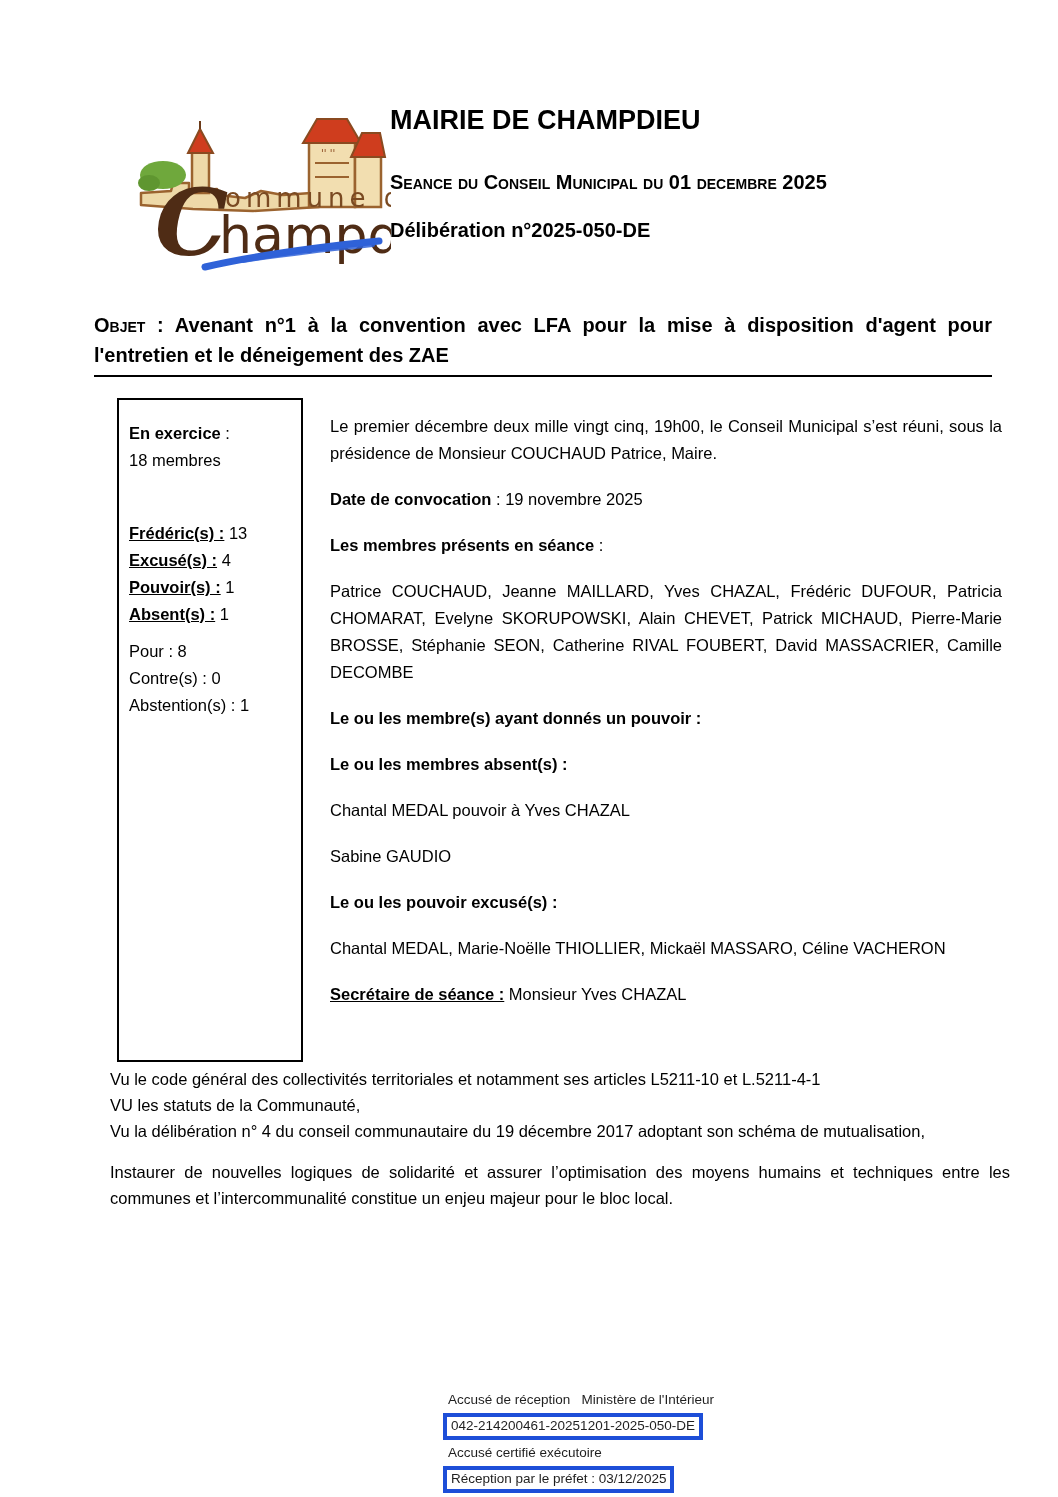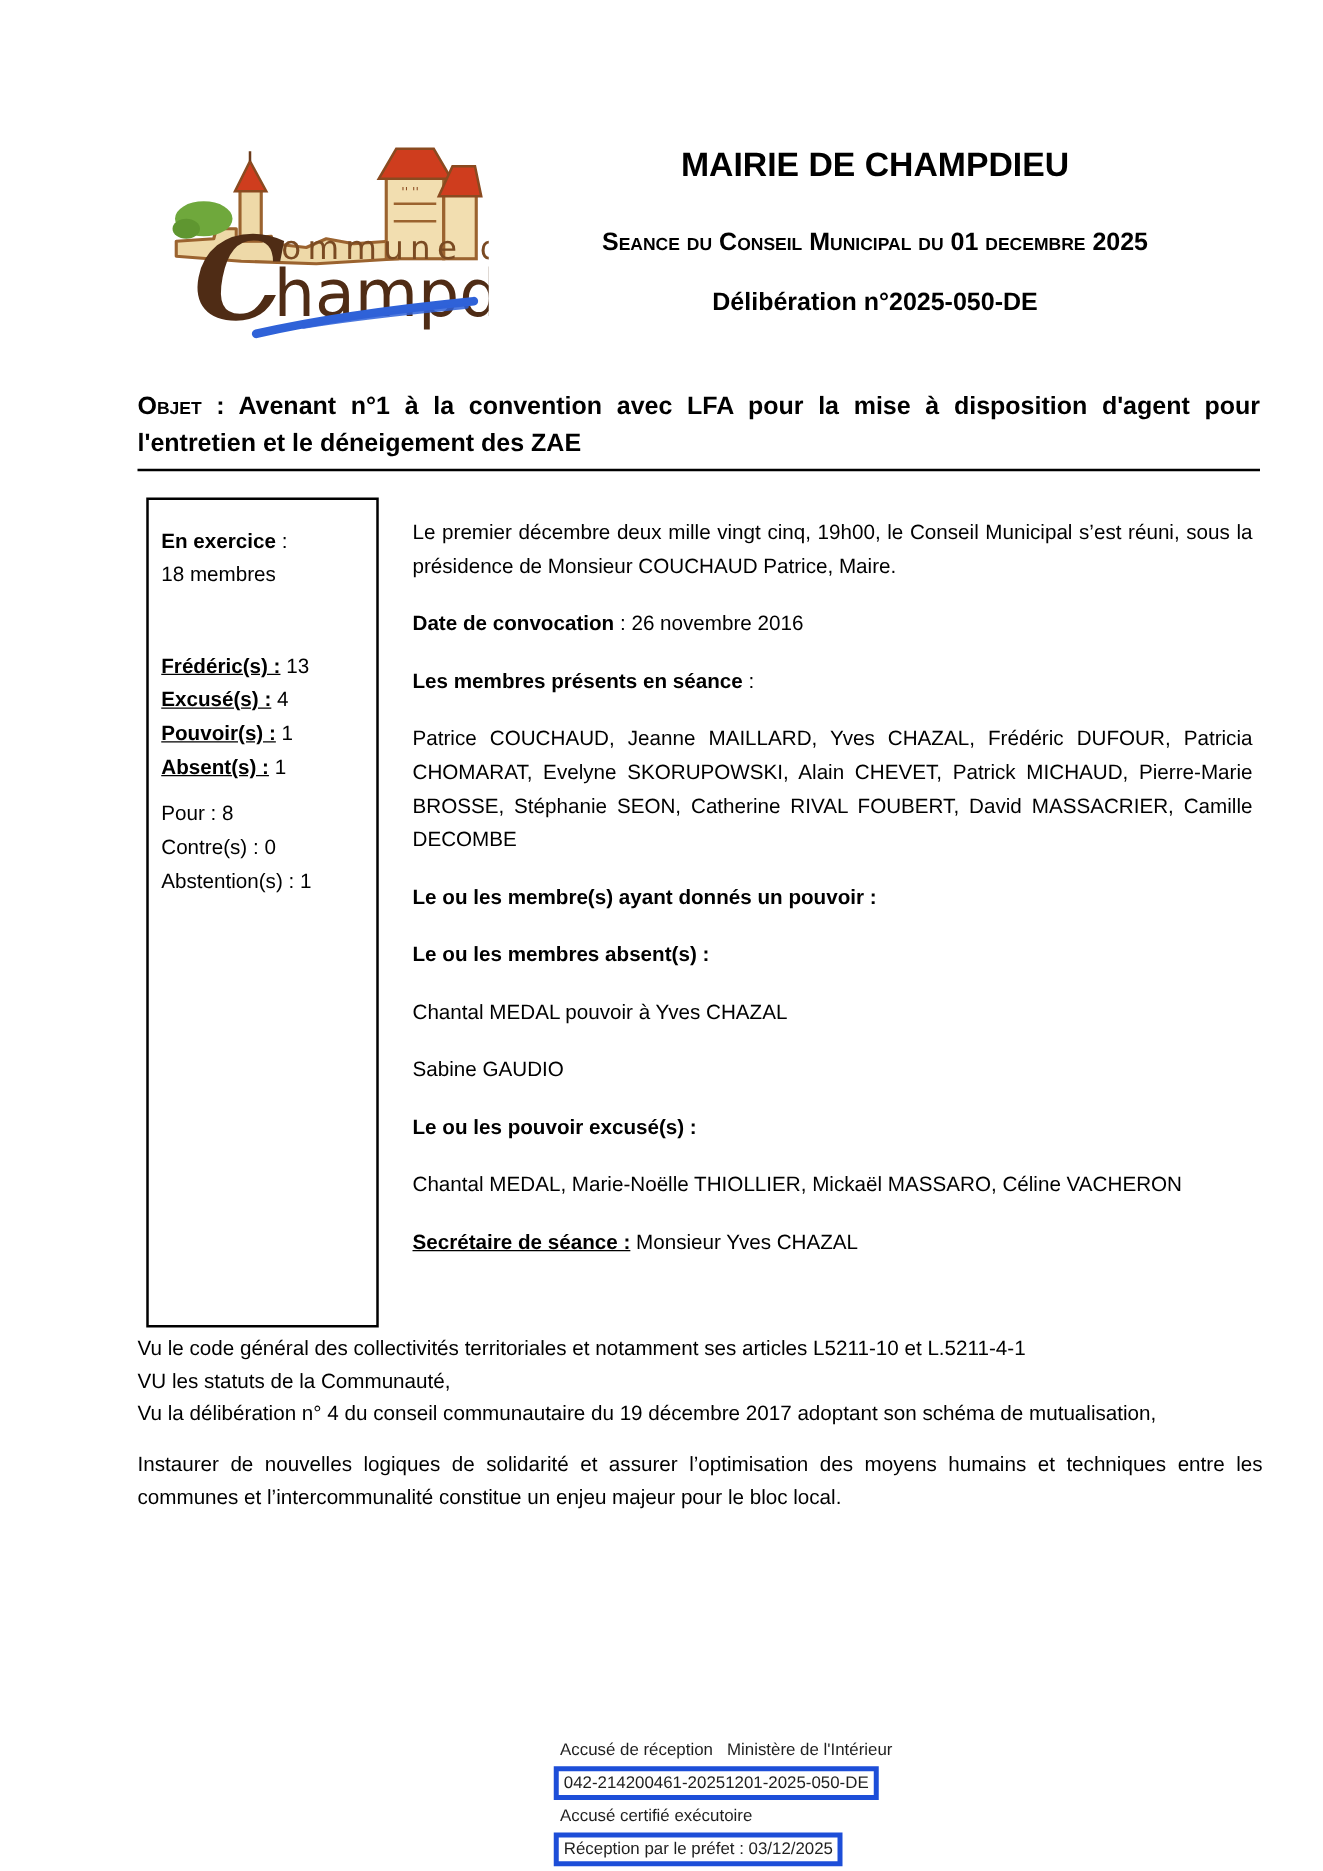--- a/index.html
+++ b/index.html
@@ -8,27 +8,27 @@
     width:1058px;height:1497px;
     background:#ffffff;
     font-family:"Liberation Sans",sans-serif;
     color:#000;
     overflow:hidden;
     margin:0 auto;
   }
   
   .logo{position:absolute;left:133px;top:103px;width:258px;height:172px;}
   
-  .header{position:absolute;left:390px;top:116px;width:620px;text-align:center;}
+  .header{position:absolute;left:390px;top:104px;width:620px;text-align:left;}
   .header .title{font-size:27px;font-weight:bold;line-height:32px;margin:0;}
   .header .seance{font-size:20px;font-weight:bold;font-variant:small-caps;line-height:24px;margin:34px 0 0;}
   .header .delib{font-size:20px;font-weight:bold;line-height:24px;margin:24px 0 0;}
   
   .objet{
-    position:absolute;left:110px;top:310px;width:898px;
+    position:absolute;left:94px;top:310px;width:898px;
     font-size:20px;font-weight:bold;line-height:30px;
     text-align:justify;
     border-bottom:2px solid #000;
     padding-bottom:5px;
   }
   .objet .sc{font-variant:small-caps;}
   
   .vote-box{
     position:absolute;left:117px;top:398px;width:186px;height:664px;
     border:2px solid #000;box-sizing:border-box;
@@ -123,21 +123,21 @@
     </div>
     <div class="results">
       <p>Pour : 8</p>
       <p>Contre(s) : 0</p>
       <p>Abstention(s) : 1</p>
     </div>
   </div>
 
   <div class="right-col">
     <p>Le premier décembre deux mille vingt cinq, 19h00, le Conseil Municipal s’est réuni, sous la présidence de Monsieur COUCHAUD Patrice, Maire.</p>
-    <p class="nj"><span class="b">Date de convocation</span><span> : 26 novembre 2016</span></p>
+    <p class="nj"><span class="b">Date de convocation</span><span> : 19 novembre 2025</span></p>
     <p class="nj"><span class="b">Les membres présents en séance</span><span> :</span></p>
     <p>Patrice COUCHAUD, Jeanne MAILLARD, Yves CHAZAL, Frédéric DUFOUR, Patricia CHOMARAT, Evelyne SKORUPOWSKI, Alain CHEVET, Patrick MICHAUD, Pierre-Marie BROSSE, Stéphanie SEON, Catherine RIVAL FOUBERT, David MASSACRIER, Camille DECOMBE</p>
     <p class="nj b">Le ou les membre(s) ayant donnés un pouvoir :</p>
     <p class="nj b">Le ou les membres absent(s) :</p>
     <p class="nj">Chantal MEDAL pouvoir à Yves CHAZAL</p>
     <p class="nj">Sabine GAUDIO</p>
     <p class="nj b">Le ou les pouvoir excusé(s) :</p>
     <p>Chantal MEDAL, Marie-Noëlle THIOLLIER, Mickaël MASSARO, Céline VACHERON</p>
     <p class="nj"><span class="bu">Secrétaire de séance :</span><span> Monsieur Yves CHAZAL</span></p>
   </div>

